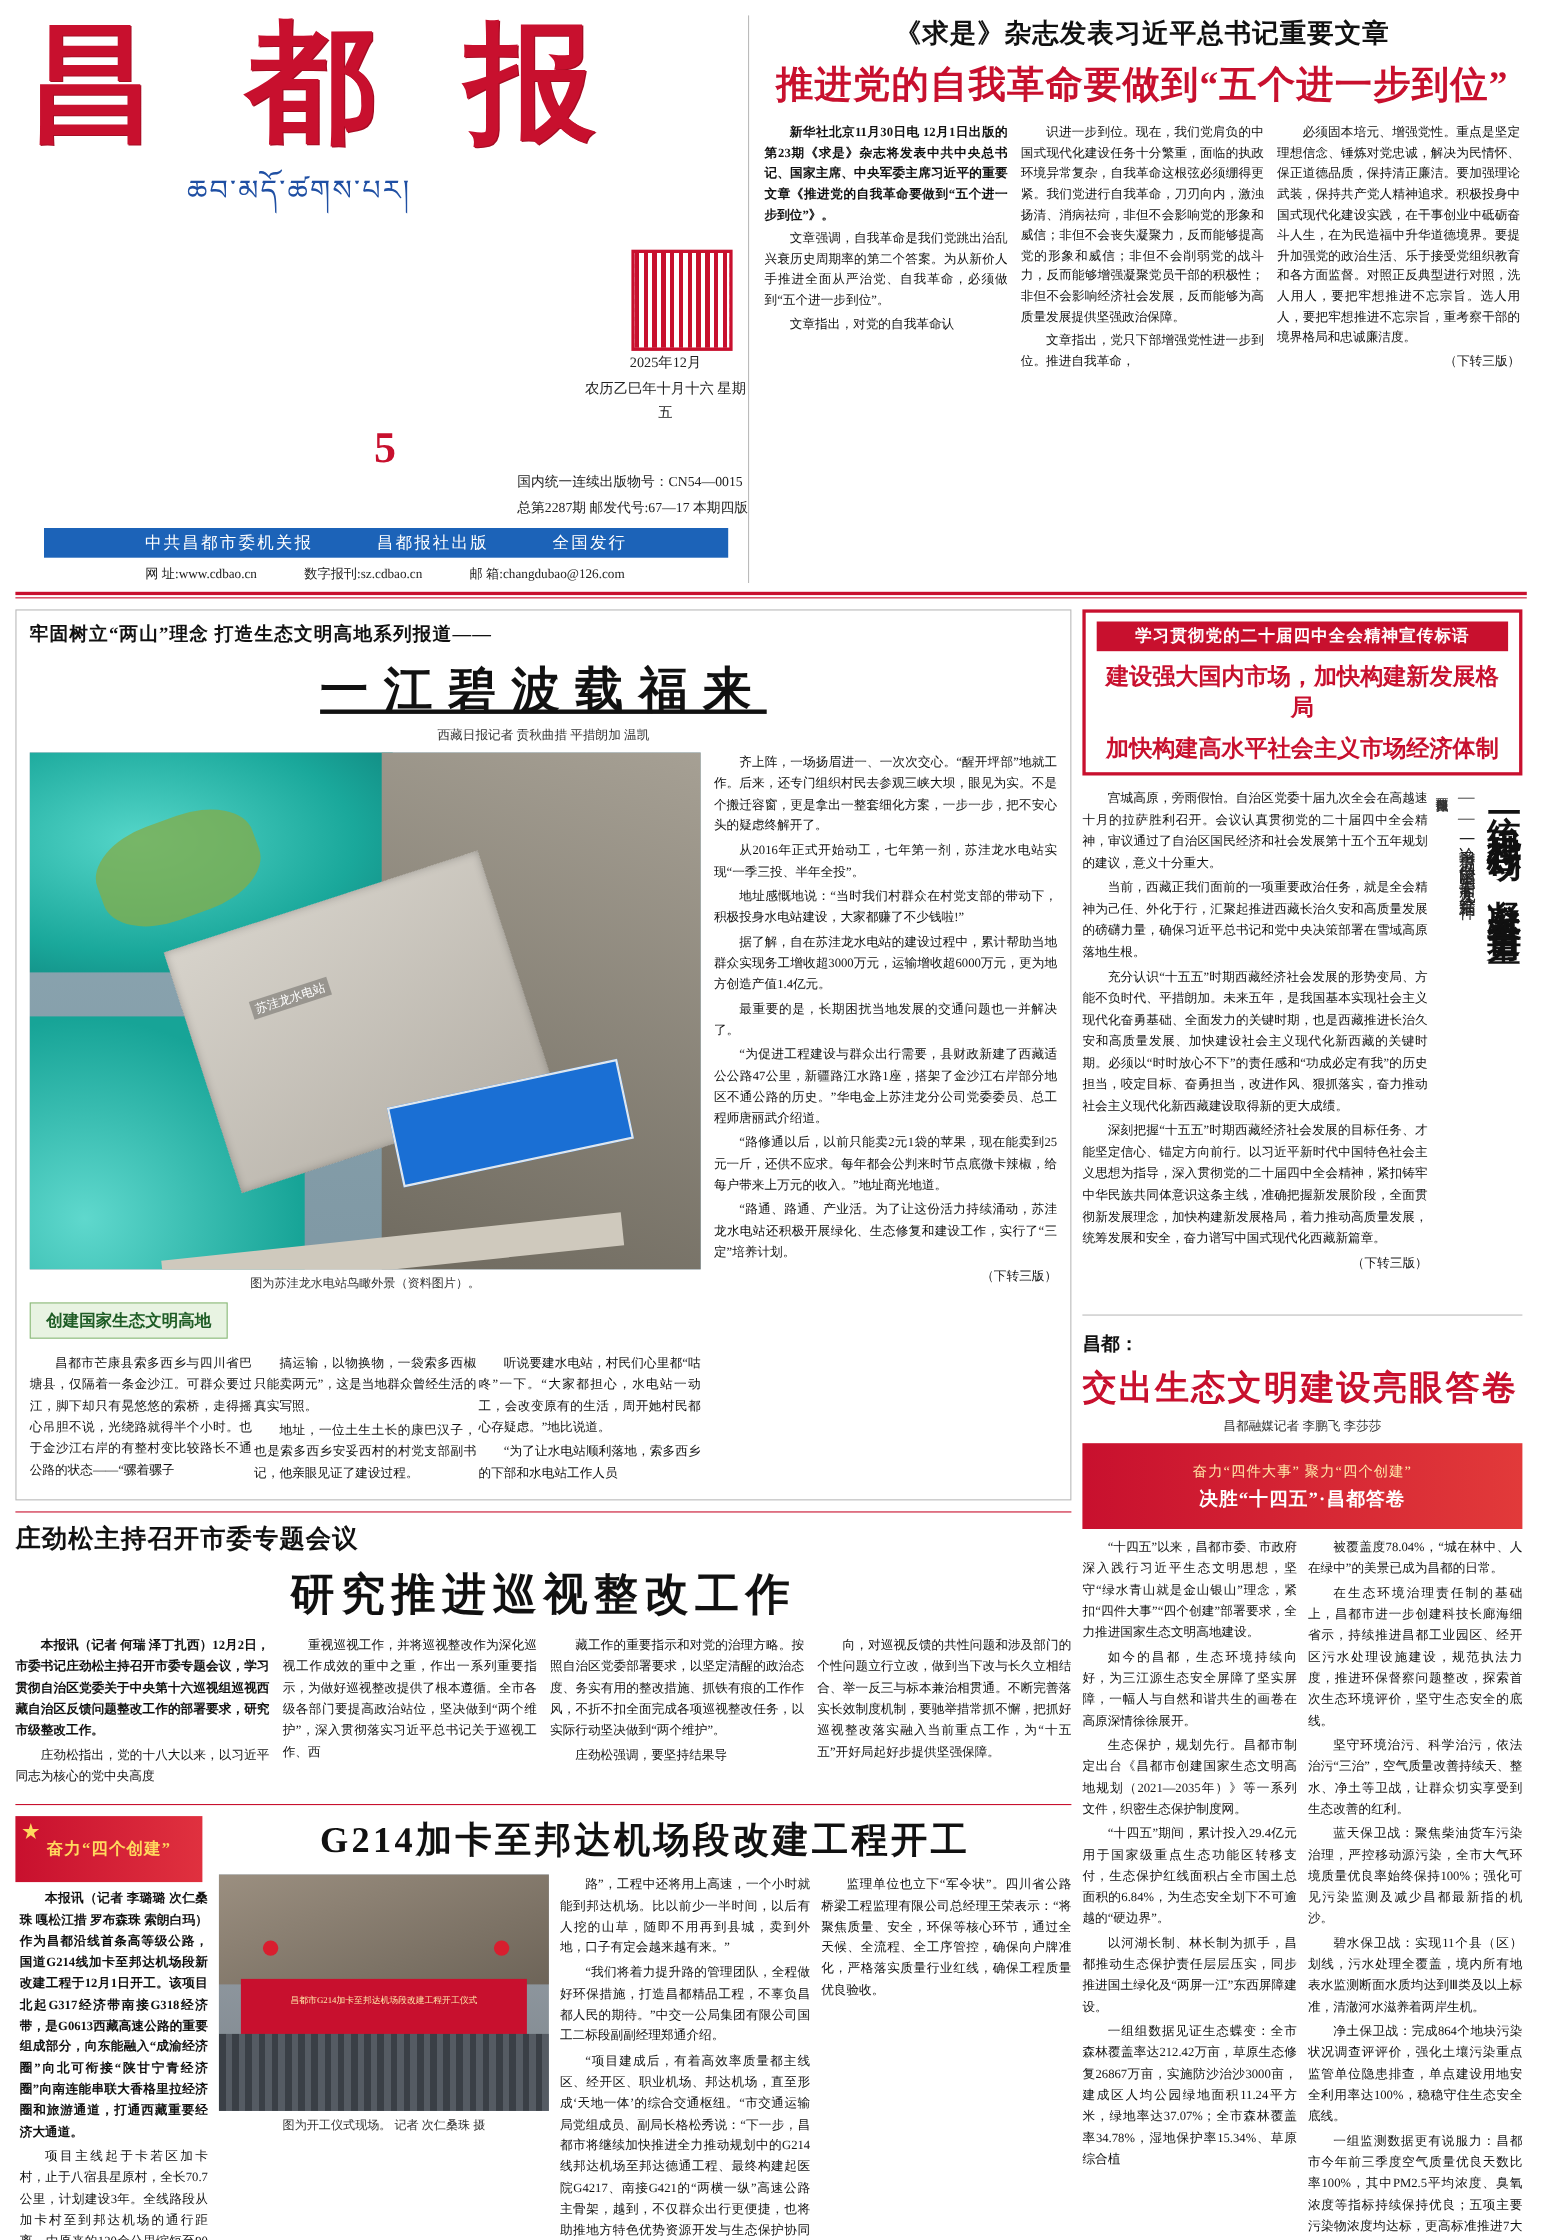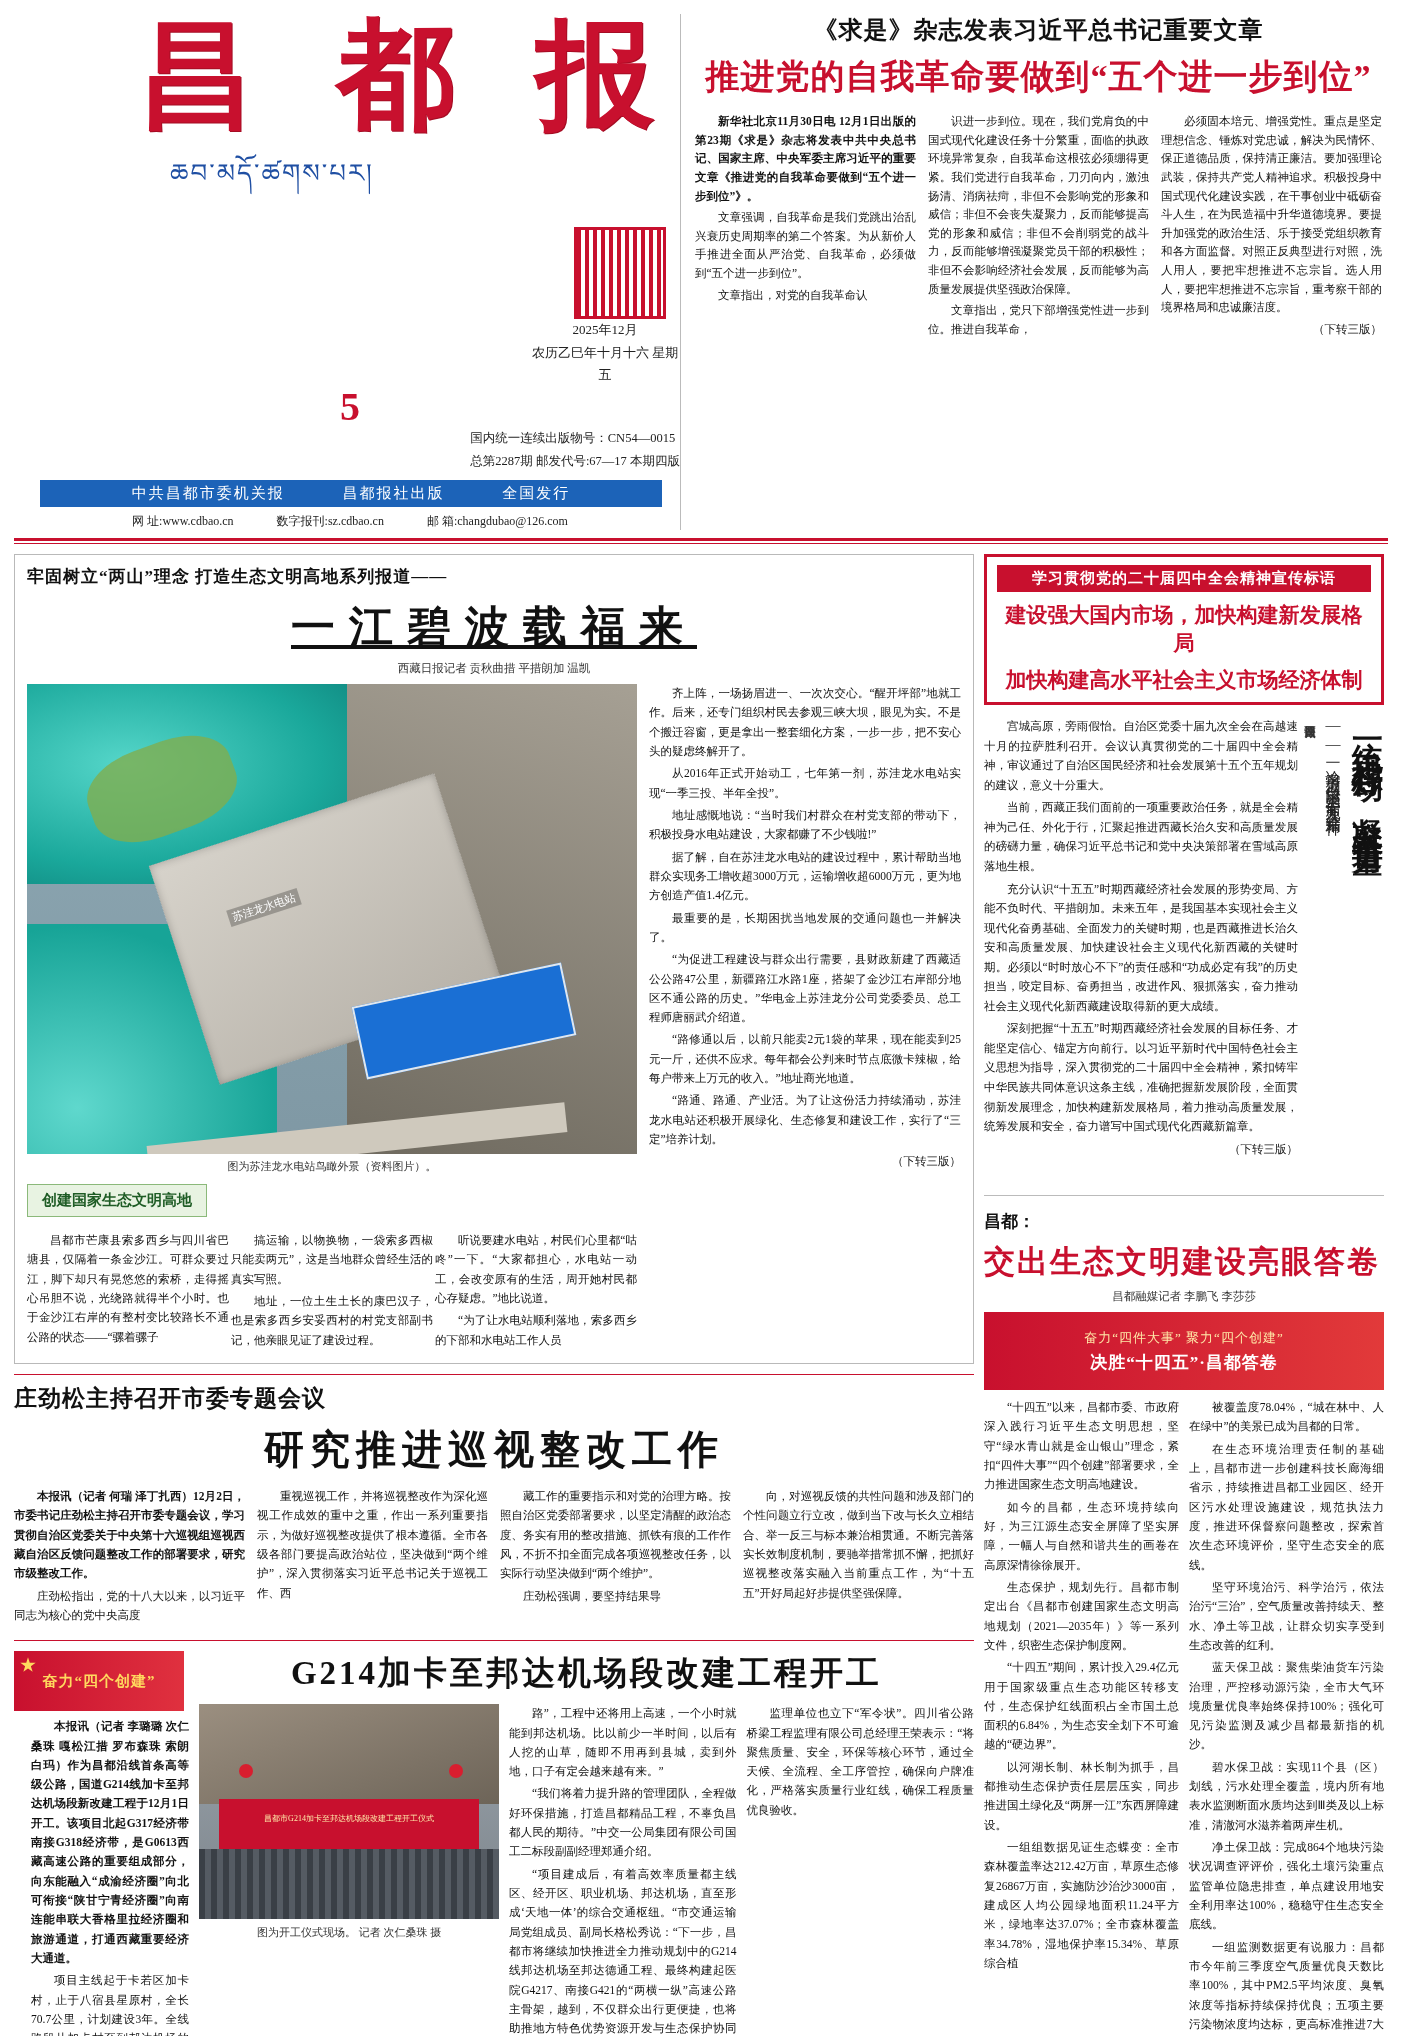--- a/index.html
+++ b/index.html
@@ -2,21 +2,21 @@
 <html><head>
 <meta charset="utf-8">
 <style>
   html,body{margin:0;padding:0;background:#fff;}
   body{width:1402px;font-family:"Liberation Serif",serif;color:#111;}
   .page{width:1402px;position:relative;background:#fff;}
 
   
   .masthead{display:flex;padding:14px 20px 0 20px;}
   .mh-left{width:660px;position:relative;}
-  .logo-cn{font-family:"Liberation Serif",serif;color:#c8102e;font-size:118px;font-weight:bold;letter-spacing:26px;line-height:1.05;margin-left:4px;text-shadow:1px 1px 0 #a50d24;text-align:right;}
+  .logo-cn{font-family:"Liberation Serif",serif;color:#c8102e;font-size:118px;font-weight:bold;letter-spacing:26px;line-height:1.05;margin-left:4px;text-shadow:1px 1px 0 #a50d24;}
   .logo-tibetan{color:#1f4fa3;font-size:26px;margin:6px 0 0 150px;letter-spacing:2px;font-family:"DejaVu Sans",sans-serif;}
   .mh-meta{display:flex;margin-top:10px;align-items:flex-end;flex-direction:column;}
   .qr{width:86px;height:86px;background:
       repeating-linear-gradient(90deg,#c8102e 0 4px,#fff 4px 8px),
       repeating-linear-gradient(0deg,rgba(200,16,46,.85) 0 4px,rgba(255,255,255,0) 4px 8px);
       border:3px solid #c8102e;margin-right:14px;}
   .mh-dates{font-size:13px;line-height:1.75;color:#222;text-align:center;width:150px;}
   .bignum{font-size:40px;color:#c8102e;font-weight:bold;line-height:1;margin:0 14px;align-self:center;}
   .mh-cn{font-size:12.5px;line-height:1.8;color:#222;}
   .mh-bar{margin:8px 18px 0 20px;background:#1c63b8;color:#fff;font-size:15px;letter-spacing:2px;text-align:center;padding:4px 0;}
@@ -82,21 +82,21 @@
   .mid{margin-top:10px;border-top:1px solid #c8102e;padding-top:8px;}
   .mid-kicker{text-align:left;font-size:23px;font-weight:bold;letter-spacing:1px;}
   .mid-title{text-align:center;font-size:40px;font-weight:bold;letter-spacing:6px;margin:8px 0 10px 0;}
   .mid-cols{display:flex;gap:12px;}
   .mid-cols .c{flex:1;font-size:11.5px;line-height:1.68;text-align:justify;}
   .mid-cols .c p{margin:0 0 3px 0;text-indent:2em;}
 
   
   .bot{margin-top:12px;border-top:1px solid #c8102e;padding-top:10px;display:flex;gap:10px;}
   .bot-l{width:175px;font-size:11.5px;line-height:1.68;text-align:justify;}
-  .bot-l p{margin:0 0 3px 17px;text-indent:2em;}
+  .bot-l p{margin:0 0 3px 4px;text-indent:2em;}
   .emblem{width:170px;height:60px;background:linear-gradient(90deg,#c8102e,#e0313f);color:#ffd95e;font-size:15px;font-weight:bold;display:flex;align-items:center;justify-content:center;letter-spacing:1px;margin-bottom:6px;position:relative;overflow:hidden;}
   .emblem:after{content:"";position:absolute;left:6px;top:6px;width:16px;height:16px;background:#ffd95e;clip-path:polygon(50% 0,61% 35%,98% 35%,68% 57%,79% 91%,50% 70%,21% 91%,32% 57%,2% 35%,39% 35%);}
   .bot-title{font-size:33px;font-weight:bold;text-align:center;letter-spacing:3px;margin:0 0 8px 0;}
   .bot-mid{flex:1;}
   .bot-photo{width:300px;height:215px;background:linear-gradient(#9aa3ab,#7d858c);position:relative;overflow:hidden;}
   .bp-mtn{position:absolute;top:0;left:0;width:300px;height:100px;background:linear-gradient(160deg,#9b8f80,#6d6458);}
   .bp-stage{position:absolute;left:20px;top:95px;width:260px;height:55px;background:#c8102e;}
   .bp-stage-txt{position:absolute;left:30px;top:108px;width:240px;color:#ffe9a8;font-size:8px;text-align:center;}
   .bp-crowd{position:absolute;left:0;bottom:0;width:300px;height:70px;background:repeating-linear-gradient(90deg,#3a3f46 0 6px,#555b63 6px 12px);}
   .bp-ball{position:absolute;width:14px;height:14px;border-radius:50%;background:#d81e2f;top:60px;}

